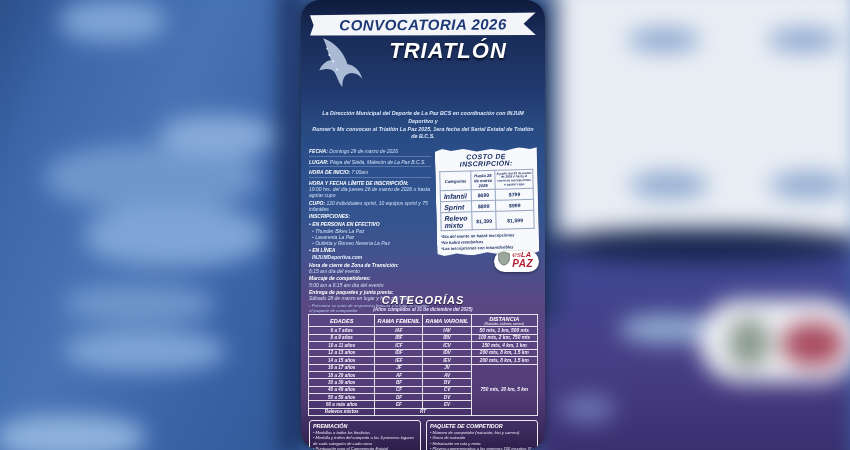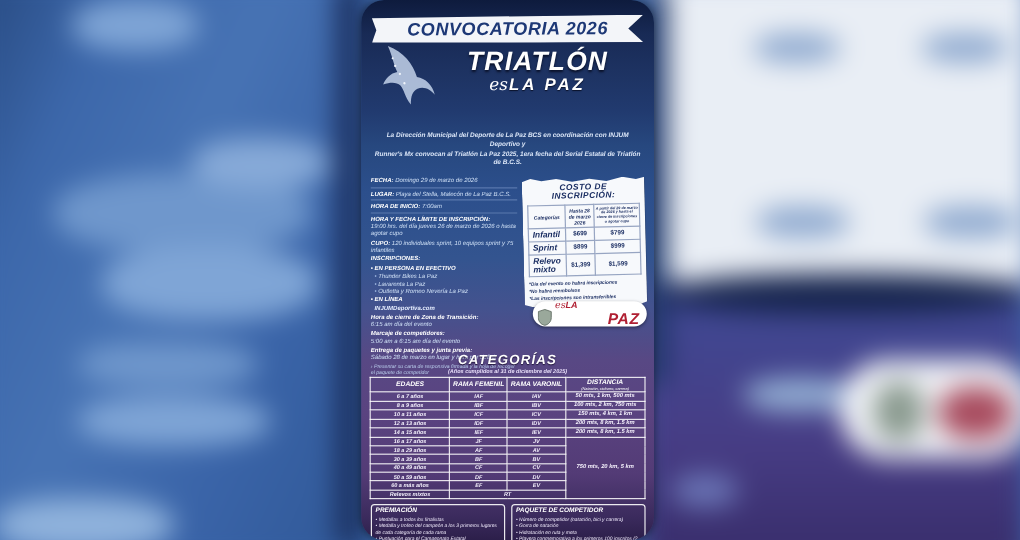--- a/index.html
+++ b/index.html
@@ -46,26 +46,26 @@
     clip-path:polygon(0 2.5%,7% 0,16% 2%,28% .5%,41% 3%,55% 1%,69% 3%,82% 0,93% 2%,100% .5%,100% 97.5%,92% 100%,79% 98%,64% 100%,49% 97.5%,34% 100%,19% 98%,7% 100%,0 98%);
     box-shadow:1px 2px 3px rgba(0,0,0,.4);}
   .card-title{font-size:7px;font-weight:900;font-style:italic;text-align:center;letter-spacing:.4px;margin-bottom:3px;}
   table.cost{width:100%;border-collapse:collapse;}
   table.cost th,table.cost td{border:.6px solid #97a5c2;text-align:center;padding:1.5px 1px;}
   table.cost th{font-size:4.2px;font-weight:700;font-style:italic;}
   table.cost th.tiny{font-size:3.1px;line-height:1.2;}
   table.cost td.cat{font-size:7px;font-weight:900;font-style:italic;text-align:left;padding-left:3px;line-height:1;}
   table.cost td.price{font-size:5.2px;font-weight:700;}
   .card-notes{margin-top:3px;font-size:4px;font-weight:700;font-style:italic;line-height:1.5;}
-  .badge{position:absolute;right:6px;top:251px;background:#fff;border-radius:11px;height:21px;display:flex;align-items:flex-end;
+  .badge{position:absolute;right:6px;top:251px;background:#fff;border-radius:11px;height:21px;display:flex;align-items:flex-start;
     gap:2px;padding:0 6px 0 4px;box-shadow:0 1px 3px rgba(0,0,0,.45);z-index:6;}
   .badge-txt{line-height:1;color:var(--badge-red);}
   .badge-l1{font-size:7.5px;font-weight:900;font-style:italic;}
   .badge-l1 .scr{font-family:"DejaVu Serif",serif;font-weight:400;font-size:8px;}
-  .badge-l2{font-size:13px;font-weight:900;font-style:italic;letter-spacing:.5px;margin-left:44px;}
+  .badge-l2{font-size:10px;font-weight:900;font-style:italic;letter-spacing:.5px;}
   
   .cats{margin-top:4px;text-align:center;}
   .cats-title{font-size:11px;font-weight:900;font-style:italic;letter-spacing:1px;text-shadow:0 1px 1px #1d1336;}
   .cats-sub{font-size:4.6px;font-weight:700;font-style:italic;color:#e8defa;margin-top:.5px;}
   table.catt{width:230px;margin:2.5px auto 0 auto;border-collapse:collapse;}
   table.catt th,table.catt td{border:.7px solid rgba(255,255,255,.85);padding:.5px 1px;}
   table.catt th{font-size:5.6px;font-weight:900;font-style:italic;}
   .dist-note{font-size:3.2px;font-weight:400;display:block;}
   table.catt td{font-size:4.6px;font-weight:700;font-style:italic;color:#f4f0fc;text-align:center;line-height:1.15;}
   table.catt td.dist{font-size:4.8px;font-weight:900;}
@@ -118,23 +118,20 @@
     <div class="logo-row">
       <svg class="shark" viewBox="0 0 100 100">
         <path d="M22 4 C30 16 33 28 40 38 C31 41 25 49 23 58 C33 53 41 52 47 56 C53 61 55 71 65 80 C63 68 65 61 71 57 C79 52 89 55 96 62 C91 49 80 41 68 41 C60 24 45 9 22 4 Z" fill="#c3d2ea" opacity="0.85"></path>
         <circle cx="36" cy="30" r="1.6" fill="#eef3fa"></circle>
           <circle cx="44" cy="40" r="1.6" fill="#eef3fa"></circle>
         <circle cx="52" cy="52" r="1.6" fill="#eef3fa"></circle>
           <circle cx="31" cy="20" r="1.4" fill="#eef3fa"></circle>
       </svg>
       <div class="logo-text">
         <div class="logo-title">TRIATLÓN</div>
-        <div class="logo-sub">
-          <span class="logo-es">es</span><span class="logo-city">LA PAZ</span>
-        </div>
       </div>
     </div>
 
     <div class="intro">
       <div>La Dirección Municipal del Deporte de La Paz BCS en coordinación con INJUM Deportivo y</div>
       <div>Runner's Mx convocan al Triatlón La Paz 2025, 1era fecha del Serial Estatal de Triatlón de B.C.S.</div>
     </div>
 
     <div class="content">
       <div class="leftcol">

